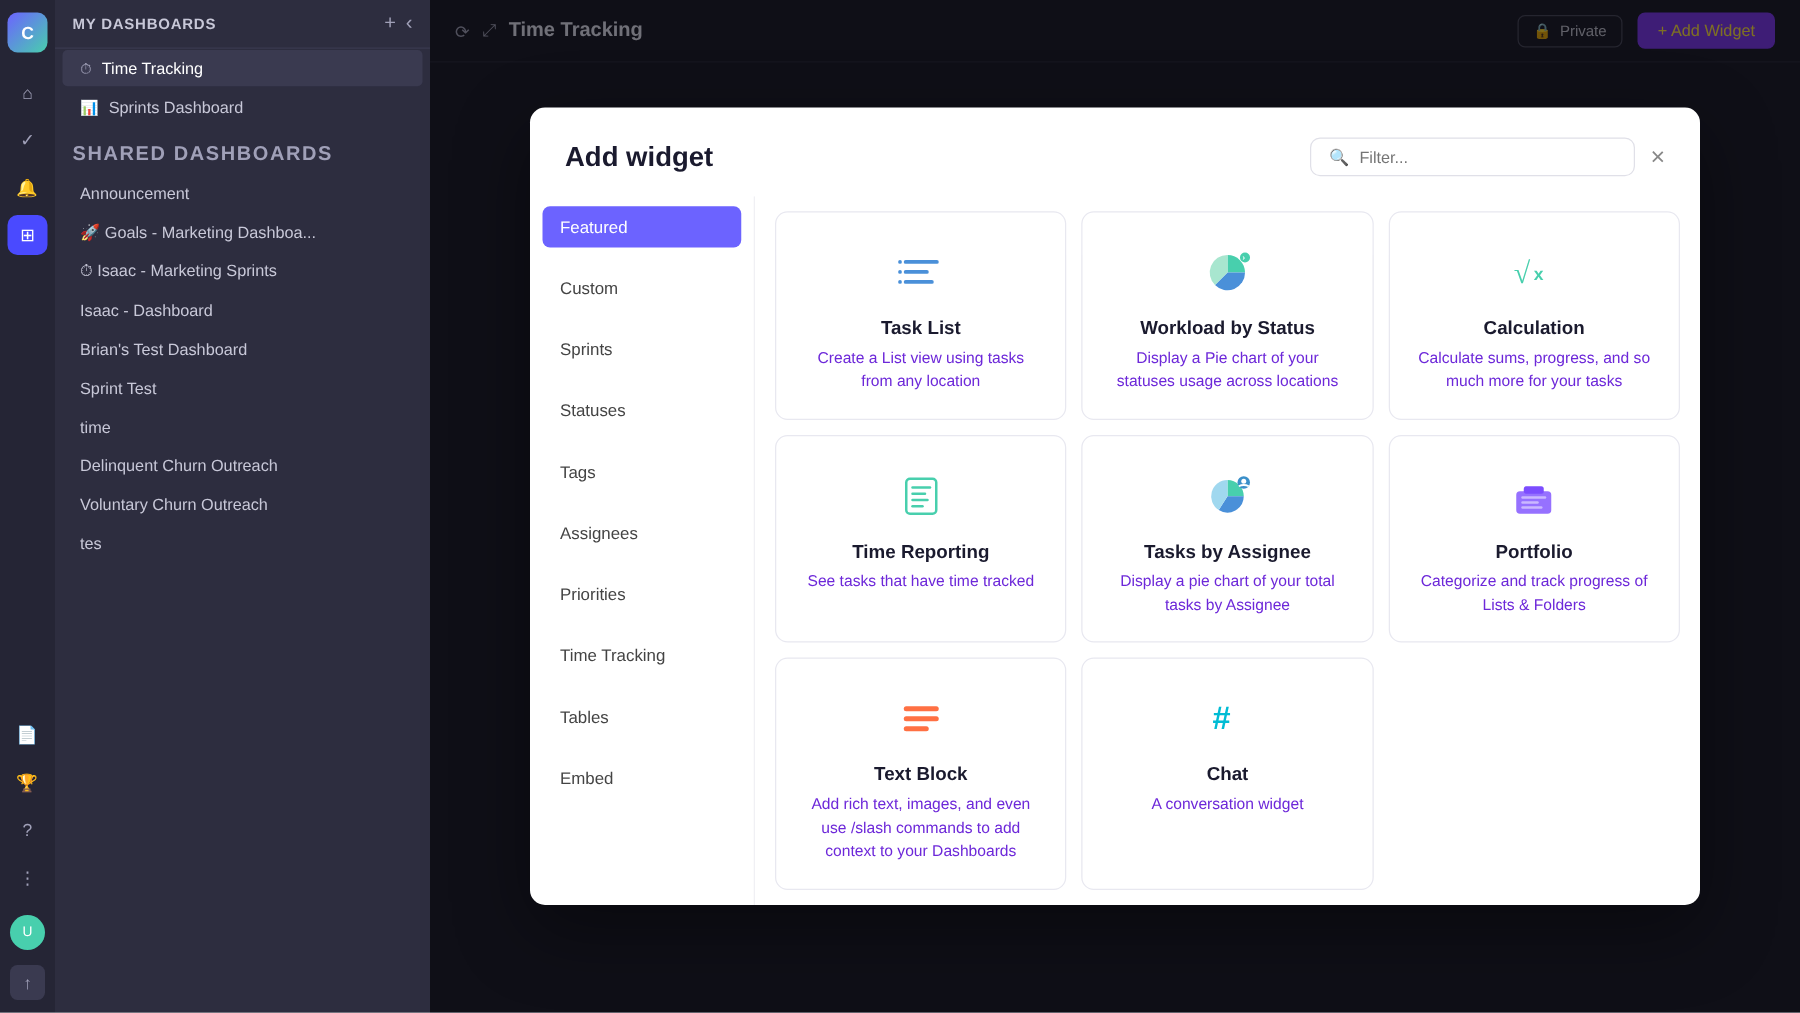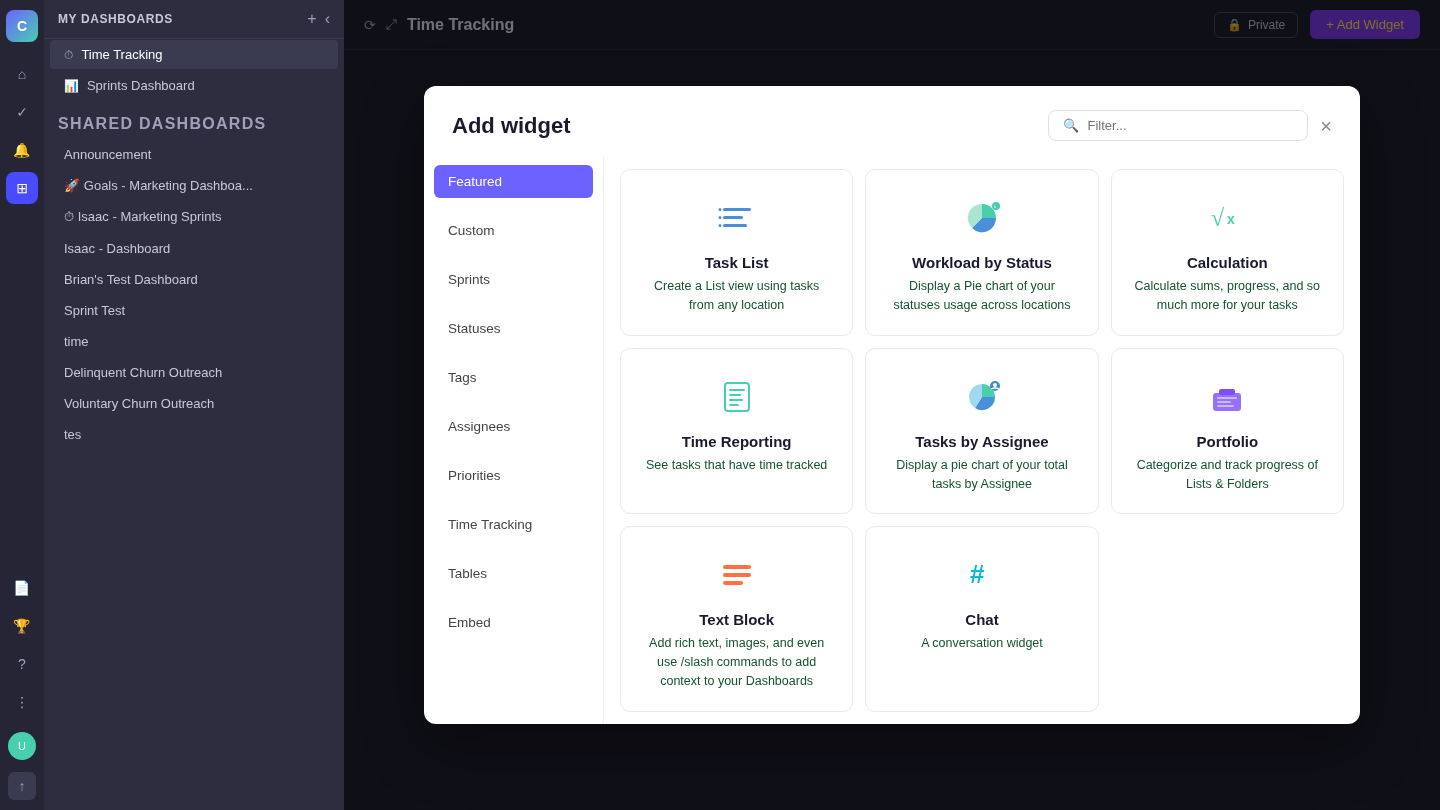--- a/index.html
+++ b/index.html
@@ -204,21 +204,21 @@
       height: 48px;
     }
     .widget-name {
       font-size: 15px;
       font-weight: 600;
       color: #1a1a2e;
       margin-bottom: 6px;
     }
     .widget-desc {
       font-size: 12.5px;
-      color: #14532d;
+      color: #6d28d9;
       line-height: 1.5;
     }
 
     
     .svg-icon { width: 40px; height: 40px; }
 
     
     .modal-grid::-webkit-scrollbar { width: 6px; }
     .modal-grid::-webkit-scrollbar-track { background: #f5f5fa; }
     .modal-grid::-webkit-scrollbar-thumb { background: #ccc; border-radius: 3px; }

